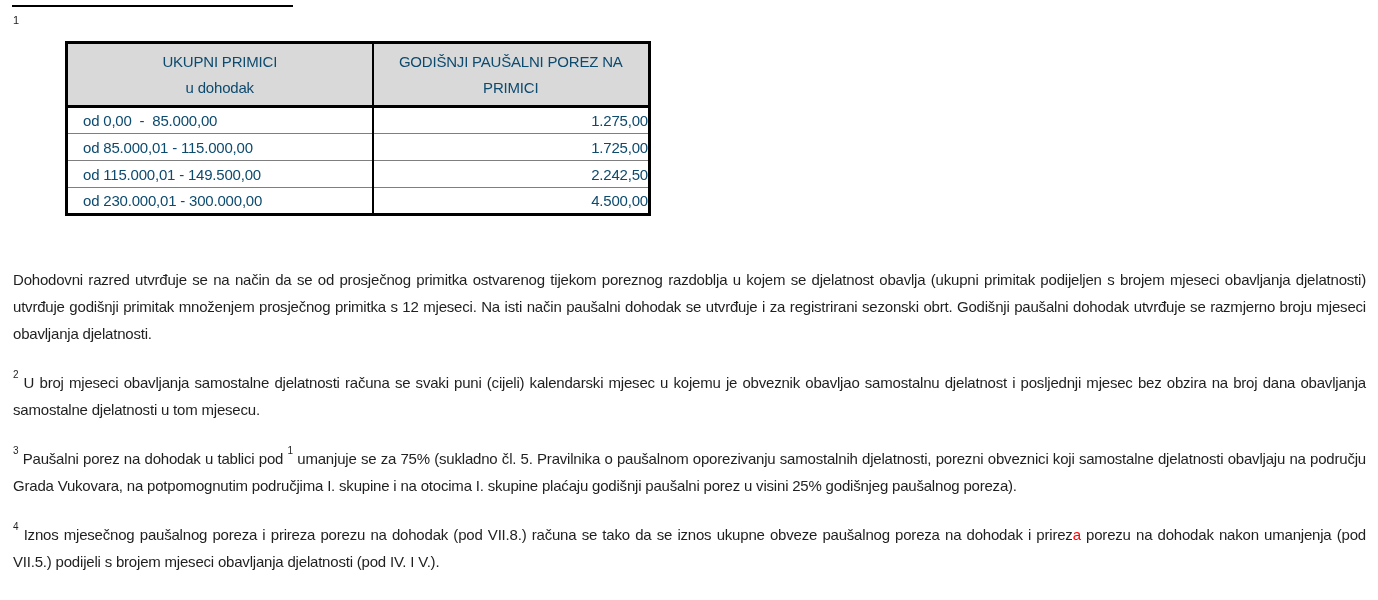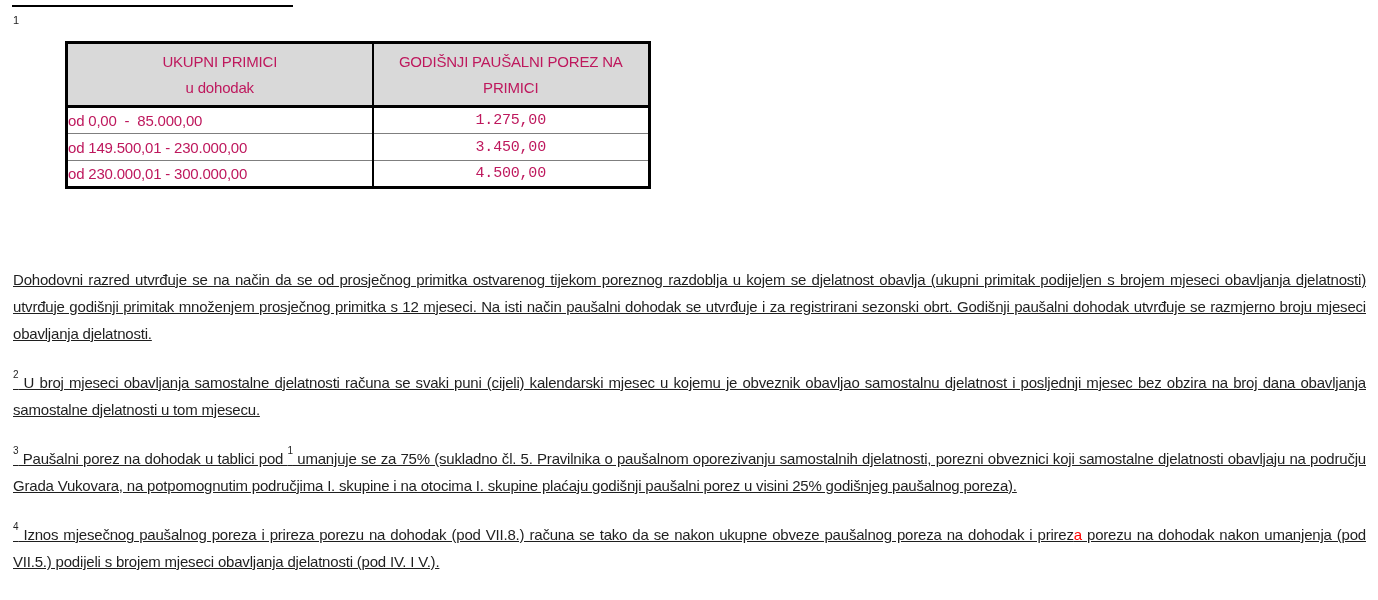--- a/index.html
+++ b/index.html
@@ -20,21 +20,21 @@
     position: absolute; left: 13px; top: 14px;
     font-size: 11px; color: #1f1f1f;
   }
 
   
   table.tax-table {
     position: absolute; left: 65px; top: 41px;
     width: 583px;
     border-collapse: collapse; table-layout: fixed;
     border: 3px solid #000000;
-    color: #be185d;
+    color: #0c4a6e;
     font-size: 15px; letter-spacing: -0.2px;
   }
   table.tax-table col.c1 { width: 306px; }
   table.tax-table col.c2 { width: 277px; }
   table.tax-table th {
     background: #d9d9d9;
     border-bottom: 3px solid #000000;
     height: 64px;
     font-weight: normal;
     text-align: center;
@@ -43,32 +43,31 @@
     vertical-align: middle;
   }
   table.tax-table th:first-child,
   table.tax-table td:first-child { border-right: 2px solid #000000; }
   table.tax-table td {
     height: 27px;
     border-bottom: 1px solid #7f7f7f;
     vertical-align: middle;
   }
   table.tax-table tr:last-child td { border-bottom: none; }
-  td.range { text-align: left; padding-left: 0; white-space: pre; }
-  td.tax   { text-align: center; font-family: Liberation Mono, monospace; }
+  td.range { text-align: left; padding-left: 15px; white-space: pre; }
+  td.tax   { text-align: right; }
 
   
   .body-text {
     position: absolute; left: 13px; top: 266px;
     width: 1353px;
     font-size: 15px; letter-spacing: -0.2px;
     line-height: 27px;
     color: #1f1f1f;
     text-align: justify;
-    text-decoration: underline;
   }
   .body-text p { margin: 0 0 22px 0; }
   sup.fn {
     font-size: 10px;
     position: relative; top: -0.45em;
     line-height: 0;
   }
   .red { color: #ff0000; }
 </style>
 </head>
@@ -92,34 +91,38 @@
         </th>
         <th>GODIŠNJI PAUŠALNI POREZ NA PRIMICI</th>
       </tr>
     </thead>
     <tbody>
       <tr>
         <td class="range">od 0,00  -  85.000,00</td>
         <td class="tax">1.275,00</td>
       </tr>
       <tr>
-        <td class="range">od 149.500,01 - 230.000,00</td>
-        <td class="tax">3.450,00</td>
+        <td class="range">od 85.000,01 - 115.000,00</td>
+        <td class="tax">1.725,00</td>
+      </tr>
+      <tr>
+        <td class="range">od 115.000,01 - 149.500,00</td>
+        <td class="tax">2.242,50</td>
       </tr>
       <tr>
         <td class="range">od 230.000,01 - 300.000,00</td>
         <td class="tax">4.500,00</td>
       </tr>
     </tbody>
   </table>
 
   <div class="body-text">
 
     <p><span>Dohodovni razred utvrđuje se na način da se od prosječnog primitka ostvarenog tijekom poreznog razdoblja u kojem se djelatnost obavlja (ukupni primitak podijeljen s brojem mjeseci obavljanja djelatnosti) utvrđuje godišnji primitak množenjem prosječnog primitka s 12 mjeseci. Na isti način paušalni dohodak se utvrđuje i za registrirani sezonski obrt. Godišnji paušalni dohodak utvrđuje se razmjerno broju mjeseci obavljanja djelatnosti.</span></p>
 
     <p><sup class="fn">2</sup><span> U broj mjeseci obavljanja samostalne djelatnosti računa se svaki puni (cijeli) kalendarski mjesec u kojemu je obveznik obavljao samostalnu djelatnost i posljednji mjesec bez obzira na broj dana obavljanja samostalne djelatnosti u tom mjesecu.</span></p>
 
     <p><sup class="fn">3</sup><span> Paušalni porez na dohodak u tablici pod </span><sup class="fn">1</sup><span> umanjuje se za 75% (sukladno čl. 5. Pravilnika o paušalnom oporezivanju samostalnih djelatnosti, porezni obveznici koji samostalne djelatnosti obavljaju na području Grada Vukovara, na potpomognutim područjima I. skupine i na otocima I. skupine plaćaju godišnji paušalni porez u visini 25% godišnjeg paušalnog poreza).</span></p>
 
-    <p><sup class="fn">4</sup><span> Iznos mjesečnog paušalnog poreza i prireza porezu na dohodak (pod VII.8.) računa se tako da se nakon ukupne obveze paušalnog poreza na dohodak i prirez</span><span class="red">a</span><span> porezu na dohodak nakon umanjenja (pod VII.5.) podijeli s brojem mjeseci obavljanja djelatnosti (pod IV. I V.).</span></p>
+    <p><sup class="fn">4</sup><span> Iznos mjesečnog paušalnog poreza i prireza porezu na dohodak (pod VII.8.) računa se tako da se iznos ukupne obveze paušalnog poreza na dohodak i prirez</span><span class="red">a</span><span> porezu na dohodak nakon umanjenja (pod VII.5.) podijeli s brojem mjeseci obavljanja djelatnosti (pod IV. I V.).</span></p>
 
   </div>
 </div>
 
 </body></html>

